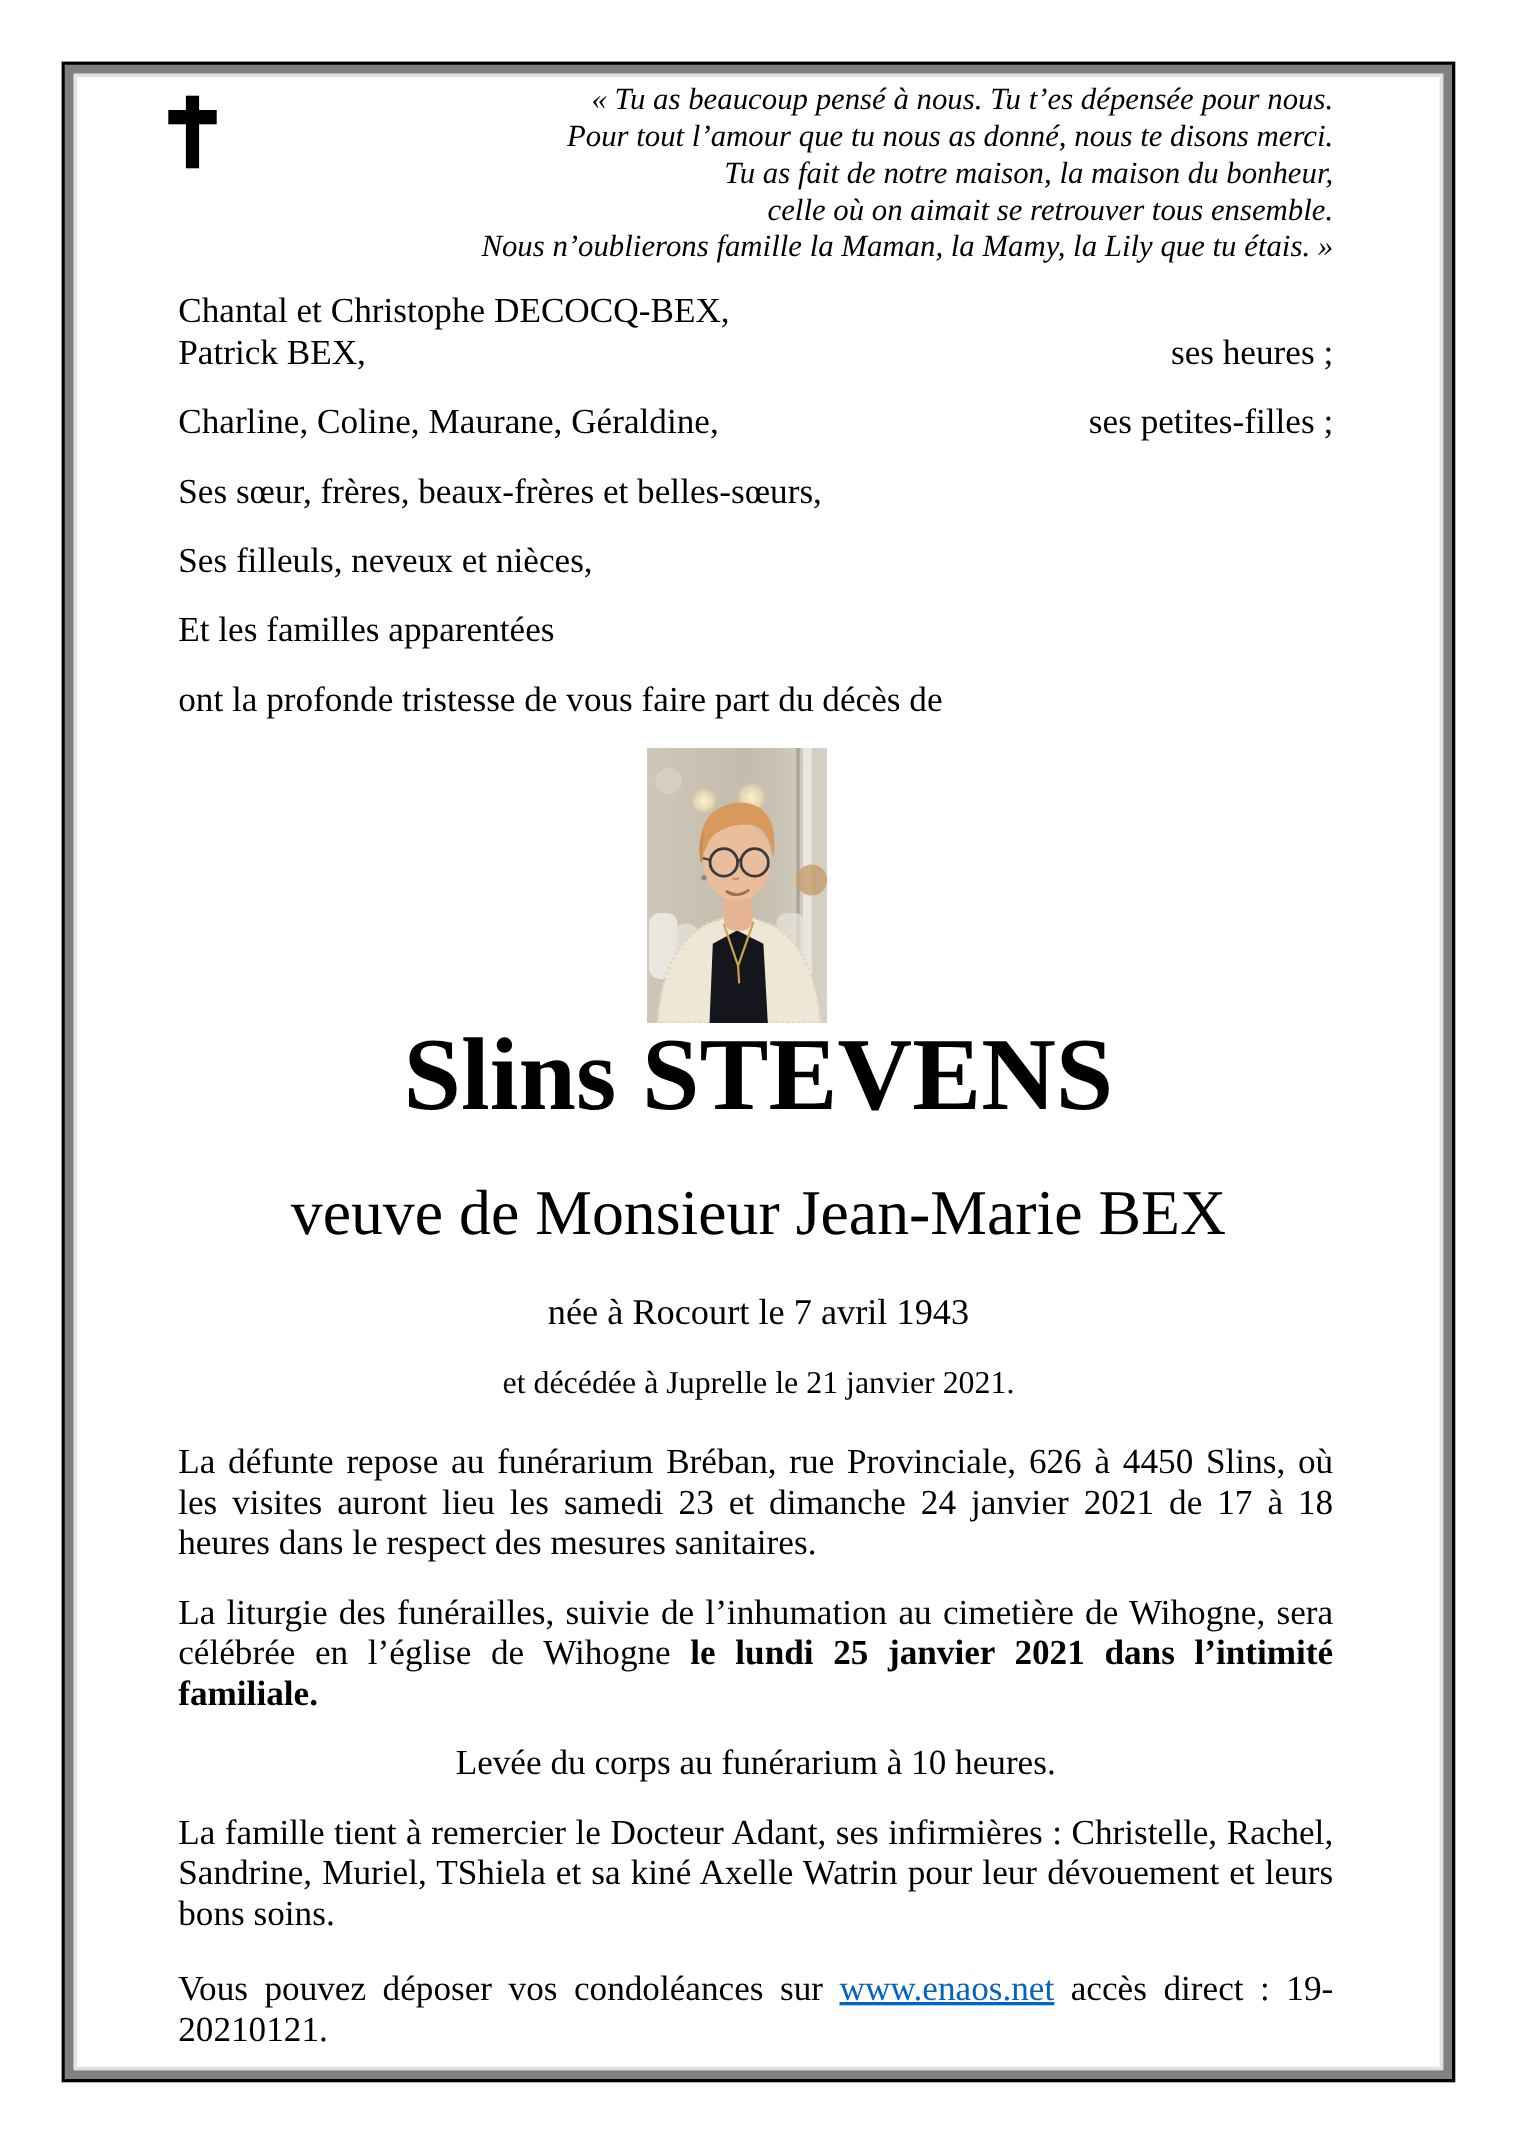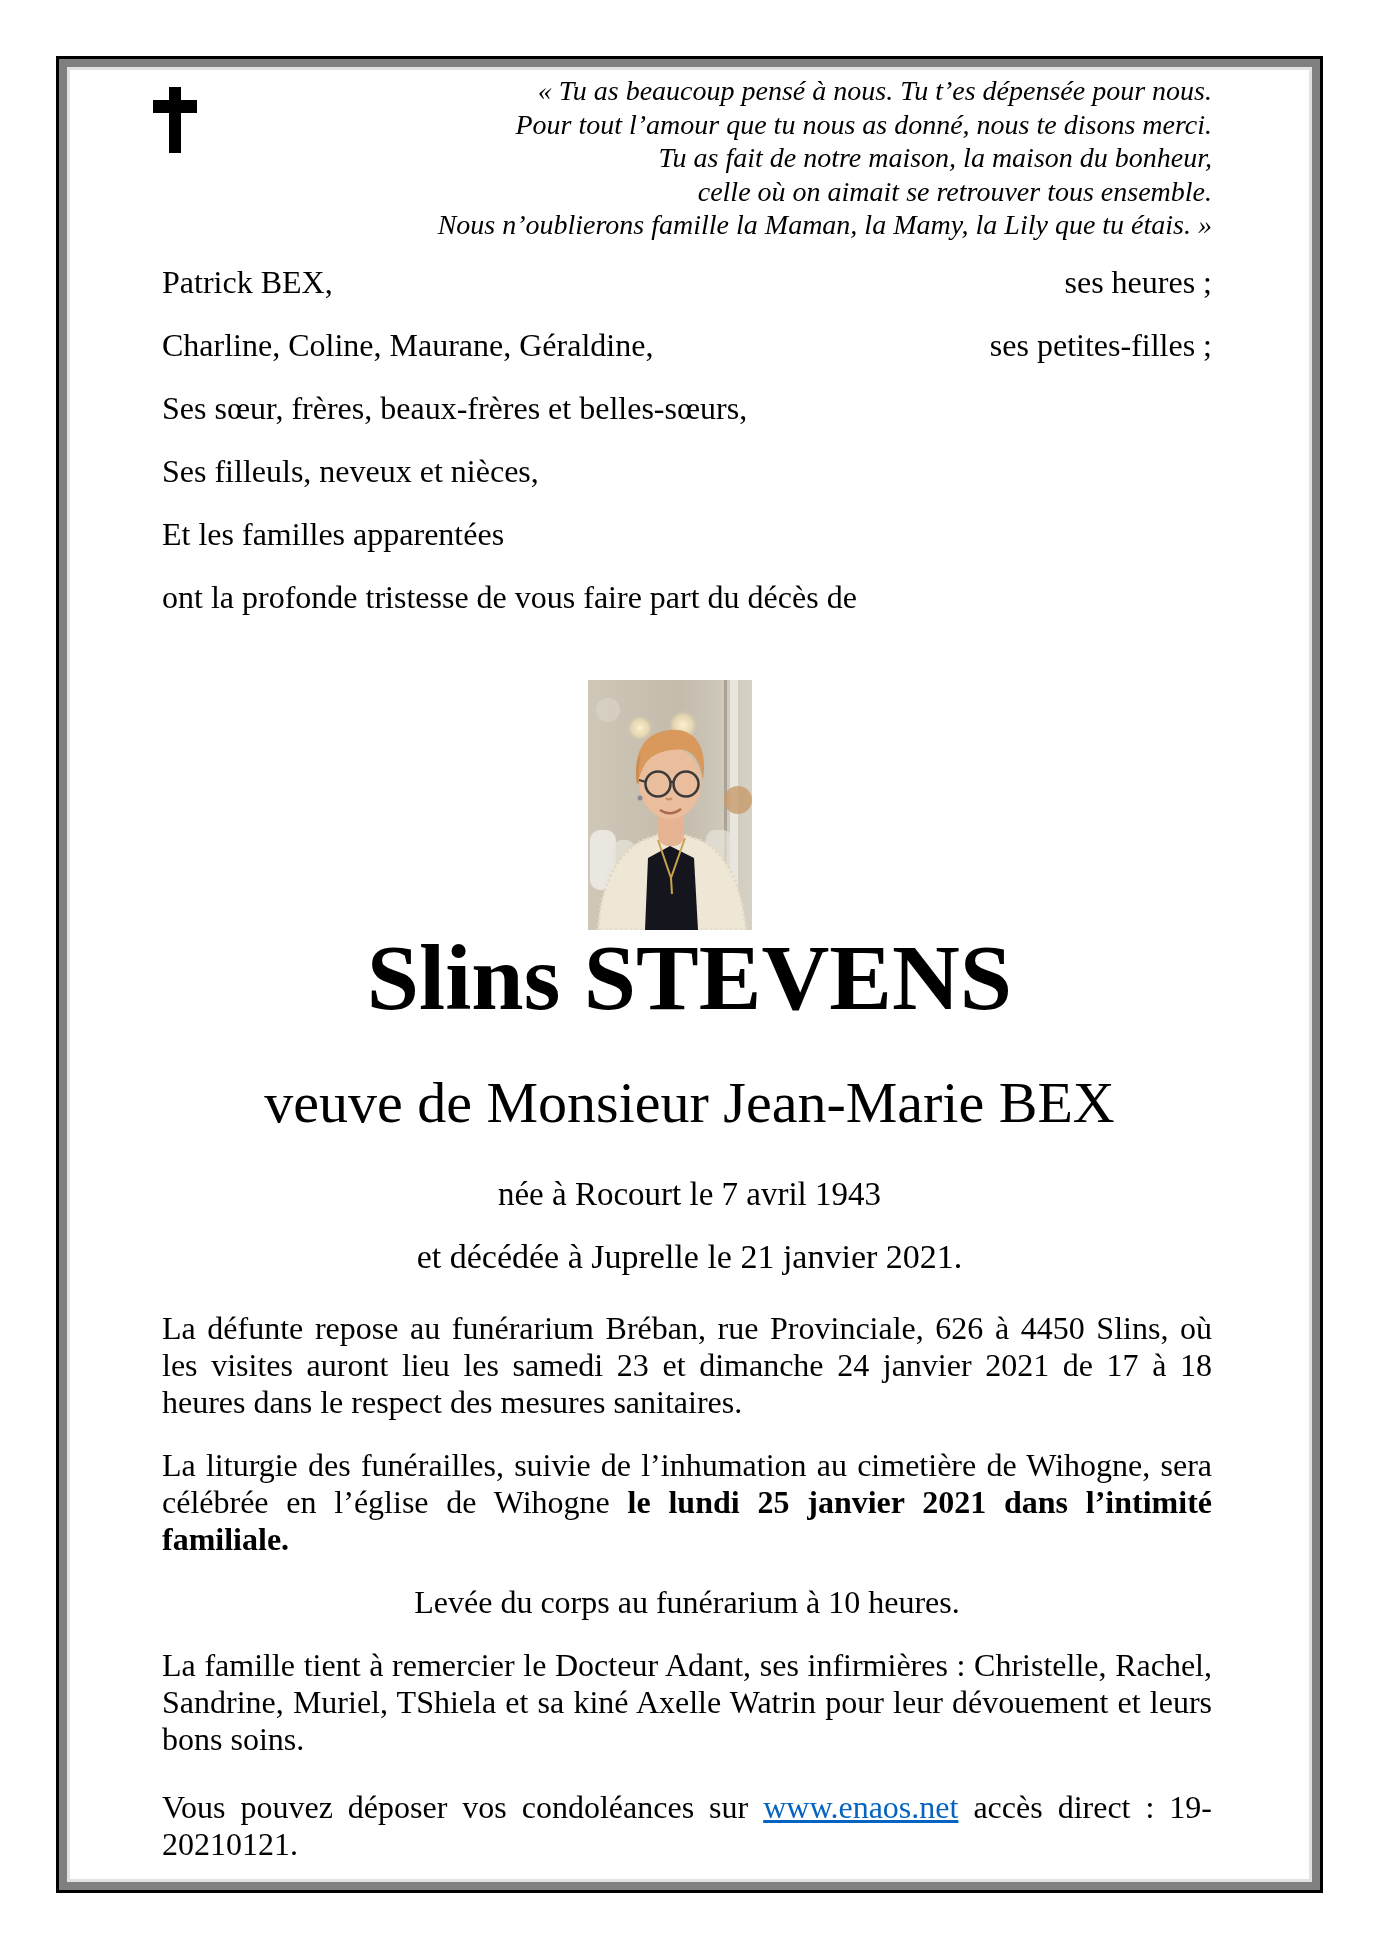--- a/index.html
+++ b/index.html
@@ -37,21 +37,21 @@
   .photo{position:absolute;top:610px;left:518px;width:164px;height:250px;overflow:hidden;}
   .photo svg{display:block;}
 
   
   .name{
     position:absolute;top:857px;left:0;right:0;text-align:center;
     font-size:94px;line-height:100px;font-weight:bold;letter-spacing:0px;
   }
   .widow{position:absolute;top:1002px;left:0;right:0;text-align:center;font-size:58px;line-height:62px;}
   .born{position:absolute;top:1104px;left:0;right:0;text-align:center;font-size:33px;line-height:40px;}
-  .died{position:absolute;top:1167px;left:0;right:0;text-align:center;font-size:34px;line-height:40px;}
+  .died{position:absolute;top:1167px;left:0;right:0;text-align:center;font-size:29px;line-height:40px;}
 
   
   .para{position:absolute;left:92px;right:97px;font-size:32px;line-height:37px;text-align:justify;}
   .para.p1{top:1240px;}
   .para.p2{top:1377px;}
   .para.p3{top:1577px;}
   .para.p4{top:1719px;}
   .levee{position:absolute;top:1514px;left:92px;right:97px;text-align:center;font-size:32px;line-height:37px;}
   .bold{font-weight:bold;}
   a.condolence-link{color:#0563C1;text-decoration:underline;cursor:pointer;}
@@ -71,20 +71,24 @@
 
         <div class="epigraph">
           <div>« Tu as beaucoup pensé à nous. Tu t’es dépensée pour nous.</div>
           <div>Pour tout l’amour que tu nous as donné, nous te disons merci.</div>
           <div>Tu as fait de notre maison, la maison du bonheur,</div>
           <div>celle où on aimait se retrouver tous ensemble.</div>
           <div>Nous n’oublierons famille la Maman, la Mamy, la Lily que tu étais. »</div>
         </div>
 
         <div class="family">
+          <div class="fam-row">
+            <span>Chantal et Christophe DECOCQ-BEX,</span>
+            <span></span>
+          </div>
           <div class="fam-row">
             <span>Patrick BEX,</span>
             <span>ses heures ;</span>
           </div>
           <div class="fam-row gap">
             <span>Charline, Coline, Maurane, Géraldine,</span>
             <span>ses petites-filles ;</span>
           </div>
           <div class="fam-row gap">
             <span>Ses sœur, frères, beaux-frères et belles-sœurs,</span>

